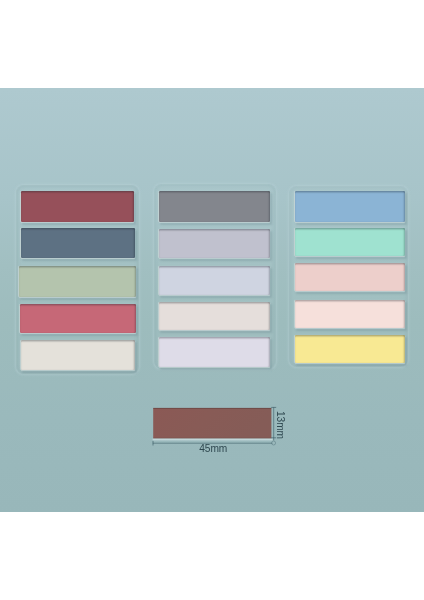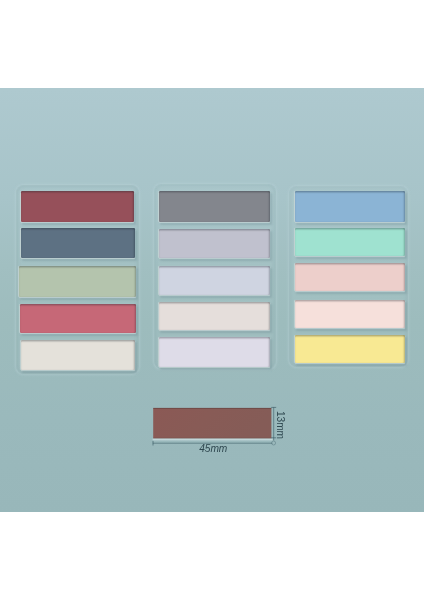--- a/index.html
+++ b/index.html
@@ -53,15 +53,15 @@
       <rect x="153.2" y="319.9" width="118.2" height="1.1" fill="rgba(38,24,24,0.22)"></rect>
       <rect x="153.2" y="349.8" width="118.2" height="0.7" fill="rgba(38,24,24,0.20)"></rect>
       <rect x="152.6" y="350.5" width="120" height="1.9" fill="rgba(226,238,240,0.55)"></rect>
       <line x1="152.8" y1="355.2" x2="272.4" y2="355.2" stroke="rgba(52,84,95,0.60)" stroke-width="0.9"></line>
       <line x1="153" y1="352.9" x2="153" y2="357.5" stroke="rgba(52,84,95,0.60)" stroke-width="1"></line>
       <circle cx="273.6" cy="355" r="2" fill="none" stroke="rgba(52,84,95,0.40)" stroke-width="0.8"></circle>
       <line x1="273.7" y1="319.3" x2="273.7" y2="352.4" stroke="rgba(52,84,95,0.60)" stroke-width="0.9"></line>
       <line x1="271.2" y1="319.4" x2="276.2" y2="319.4" stroke="rgba(52,84,95,0.60)" stroke-width="1"></line>
       <line x1="271.2" y1="349.8" x2="276.2" y2="349.8" stroke="rgba(52,84,95,0.60)" stroke-width="1"></line>
     </svg>
-  <div class="dimlabel" id="width-label" style="left: 199.3px; top: 355.6px; font-style: italic;">45mm</div>
+  <div class="dimlabel" id="width-label" style="left: 199.3px; top: 355.6px;">45mm</div>
   <div class="dimlabel" id="height-label" style="left: 274.6px; top: 323.2px;">13mm</div>
 </div>
 
 </body></html>

